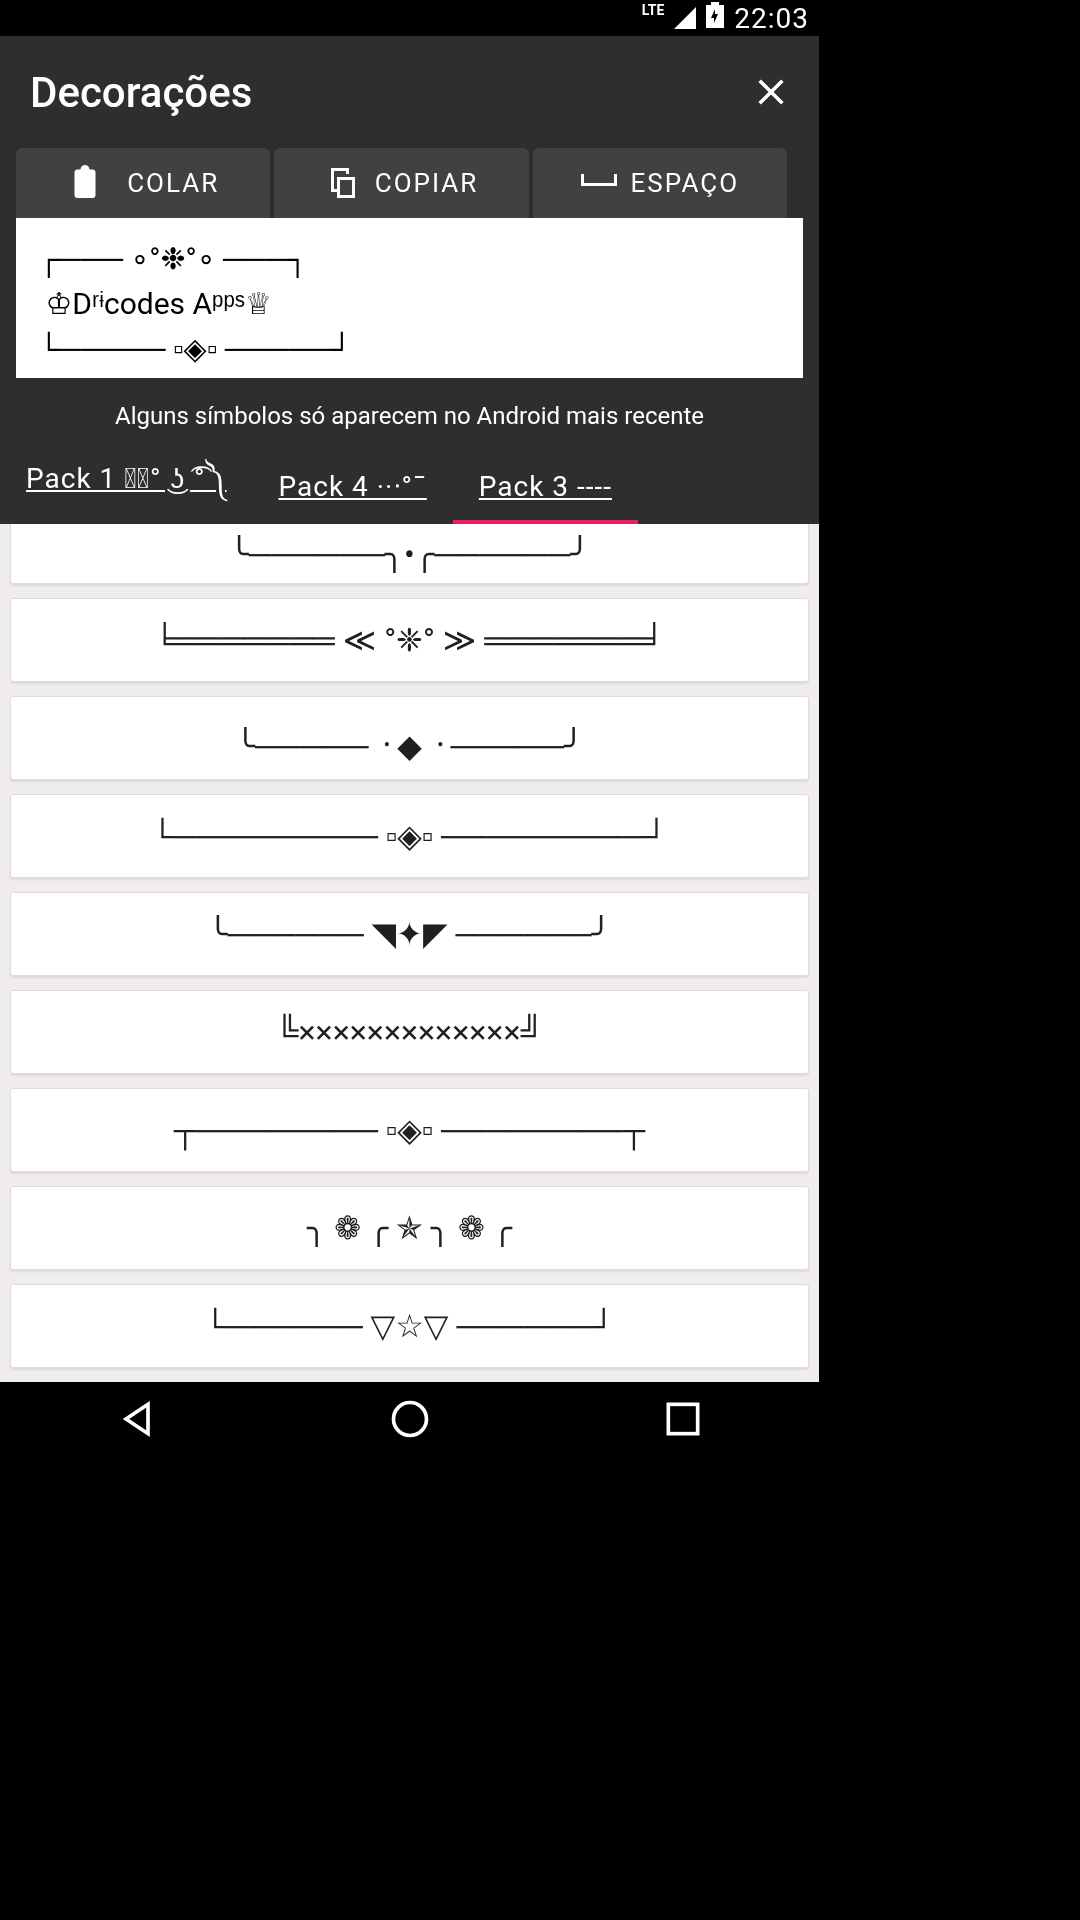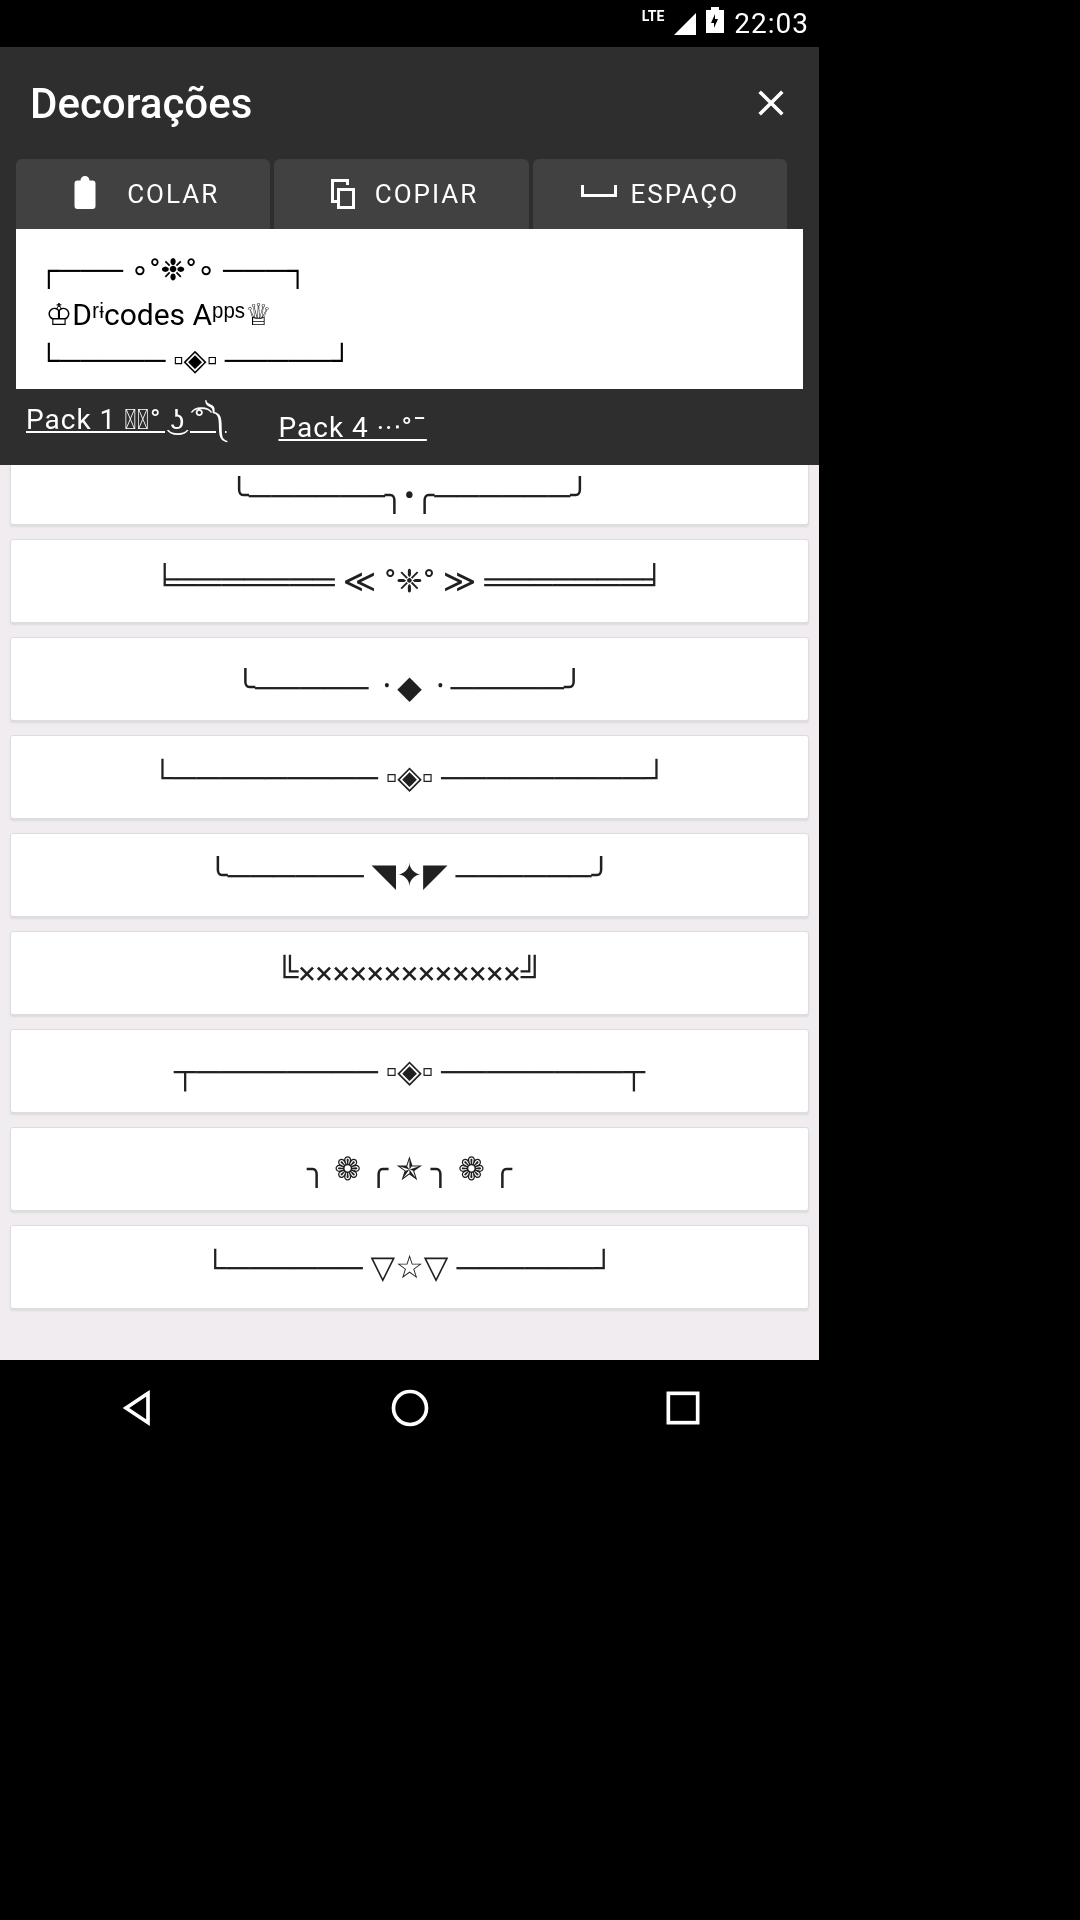--- a/index.html
+++ b/index.html
@@ -78,24 +78,26 @@
             <path d="M2 2v6h20V2h2v8H0V2h2z" fill="#fff"></path>
           </svg>
         <span>ESPAÇO</span>
       </div>
     </div>
 
     <div class="preview">┌─── ∘°❉°∘ ───┐
  ♔Dʳᶤcodes Aᵖᵖˢ♕
 └───── ▫◈▫ ─────┘</div>
 
+    <div class="hint">Alguns símbolos só aparecem no Android mais recente</div>
 
     <div class="tabs">
       <div class="tab">Pack 1 ༼͡° ͜ʖ ͡°༽</div>
       <div class="tab">Pack 4 ··ᐧ°¯</div>
+      <div class="tab active">Pack 3 ----</div>
     </div>
 
     <div class="list">
       <div class="deco-item">╰──────╮•╭──────╯</div>
       <div class="deco-item">╘═══════ ≪ °❈° ≫ ═══════╛</div>
       <div class="deco-item">╰───── ᠂ ◆ ᠂ ─────╯</div>
       <div class="deco-item">└───────── ▫◈▫ ─────────┘</div>
       <div class="deco-item">╰────── ◥✦◤ ──────╯</div>
       <div class="deco-item">╚×××××××××××××╝</div>
       <div class="deco-item">┬──────── ▫◈▫ ────────┬</div>

